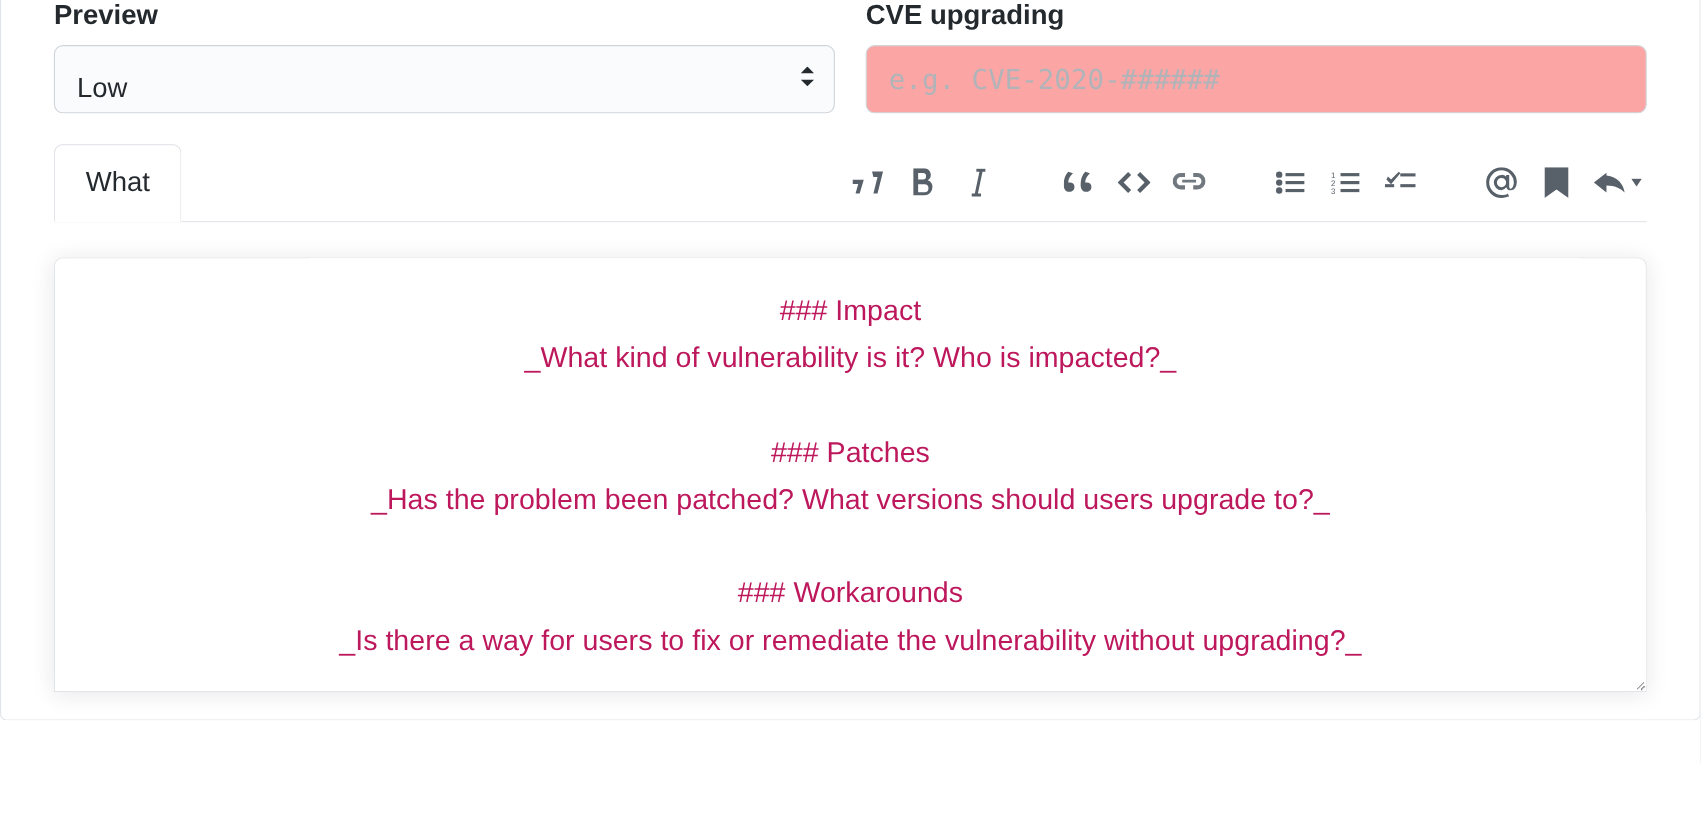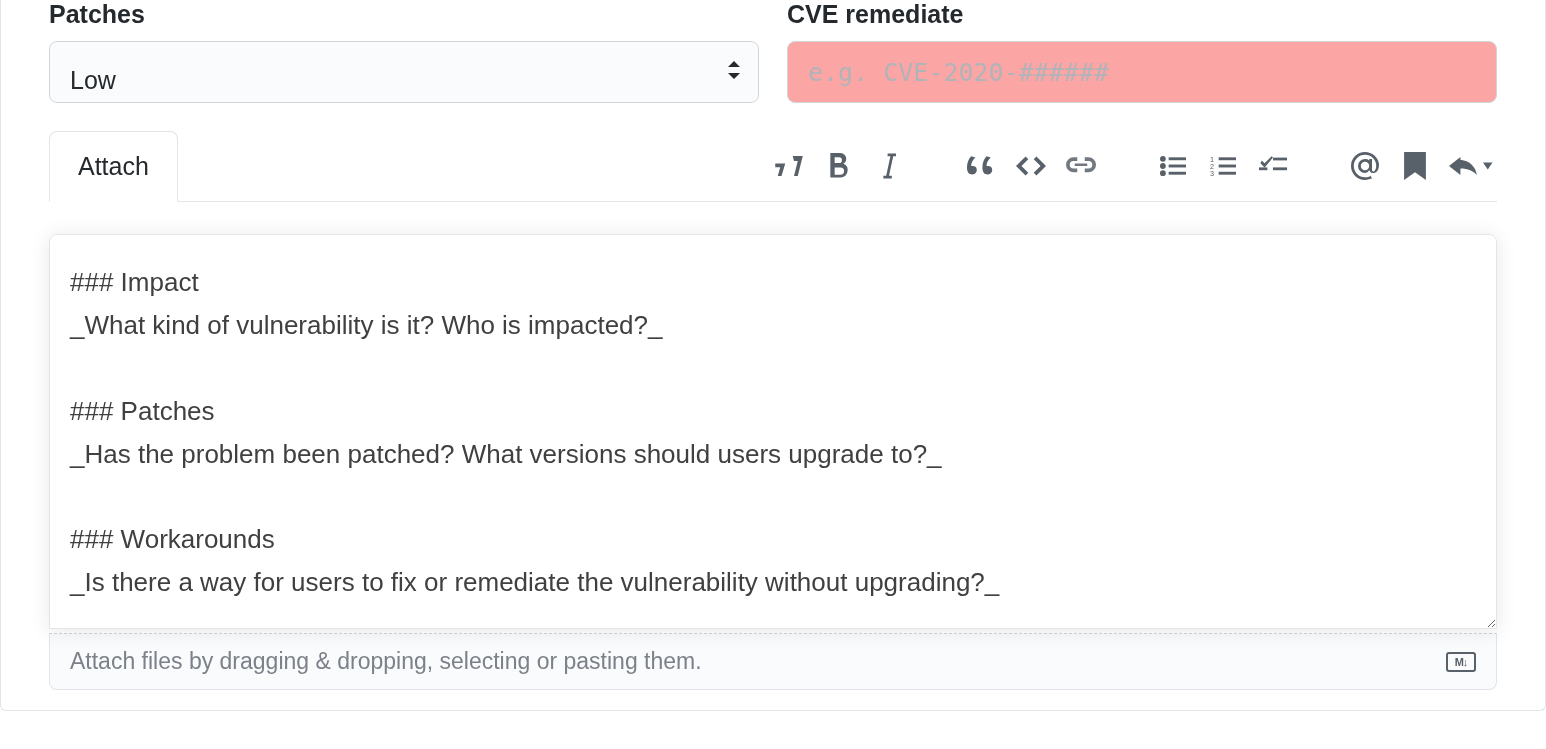--- a/index.html
+++ b/index.html
@@ -100,28 +100,29 @@
     }
     .toolbar-sep { width: 36px; }
     .editor-body { padding: 0; position: relative; }
     .textarea {
       width: 100%;
       min-height: 395px;
       padding: 26px 20px 28px 20px;
       font-family: -apple-system, BlinkMacSystemFont, "Segoe UI", Helvetica, Arial, sans-serif;
       font-size: 26px;
       line-height: 1.65;
-      color: #404040;
+      color: #be185d;
       background: #ffffff;
       border: 1px solid #e1e4e8;
       border-radius: 8px 8px 0 0;
       resize: vertical;
       outline: none;
       margin-top: 32px;
       box-shadow: 0 2px 20px rgba(27,31,35,0.10);
+      text-align: center;
     }
     .attach-bar {
       display: flex;
       align-items: center;
       justify-content: space-between;
       padding: 14px 20px;
       font-size: 23px;
       color: #7c8189;
       background: #fafbfc;
       border: 1px solid #e1e4e8;
@@ -145,42 +146,42 @@
     }
     svg { fill: currentColor; }
   </style>
 </head>
 <body>
 
 <div class="container">
 
   <div class="form-row">
     <div class="form-group">
-      <label class="form-label">Patches</label>
+      <label class="form-label">Preview</label>
       <div class="select-wrapper">
         <select class="select">
           <option>Low</option>
         </select>
         <span class="select-caret">
           <svg width="14" height="18" viewBox="0 0 8 12">
               <path d="M4 0L0 4h8L4 0zM4 12L0 8h8l-4 4z"></path>
             </svg>
         </span>
       </div>
     </div>
     <div class="form-group">
-      <label class="form-label">CVE remediate</label>
+      <label class="form-label">CVE upgrading</label>
       <input type="text" class="text-input" placeholder="e.g. CVE-2020-######" style="">
     </div>
   </div>
 
   <div class="editor-container">
     <div class="editor-tabs-bar">
       <div class="editor-tabs">
-        <div class="editor-tab active">Attach</div>
+        <div class="editor-tab active">What</div>
       </div>
       <div class="toolbar">
         <div class="toolbar-group">
           <span class="toolbar-btn">
             <svg width="30" height="26" viewBox="0 0 24 20">
                 <path d="M15 2h8l-4 16h-3l3-12-3 0zM1 8h8l-3 10H3l2-7H1z"></path>
               </svg>
           </span>
           <span class="toolbar-btn">
             <svg width="22" height="26" viewBox="0 0 14 18">
@@ -268,19 +269,15 @@
 
     <div class="editor-body">
       <textarea class="textarea" style="">### Impact
 _What kind of vulnerability is it? Who is impacted?_
 
 ### Patches
 _Has the problem been patched? What versions should users upgrade to?_
 
 ### Workarounds
 _Is there a way for users to fix or remediate the vulnerability without upgrading?_</textarea>
-      <div class="attach-bar">
-        <span>Attach files by dragging &amp; dropping, selecting or pasting them.</span>
-        <span class="md-badge">M↓</span>
-      </div>
     </div>
   </div>
 </div>
 
 </body></html>

